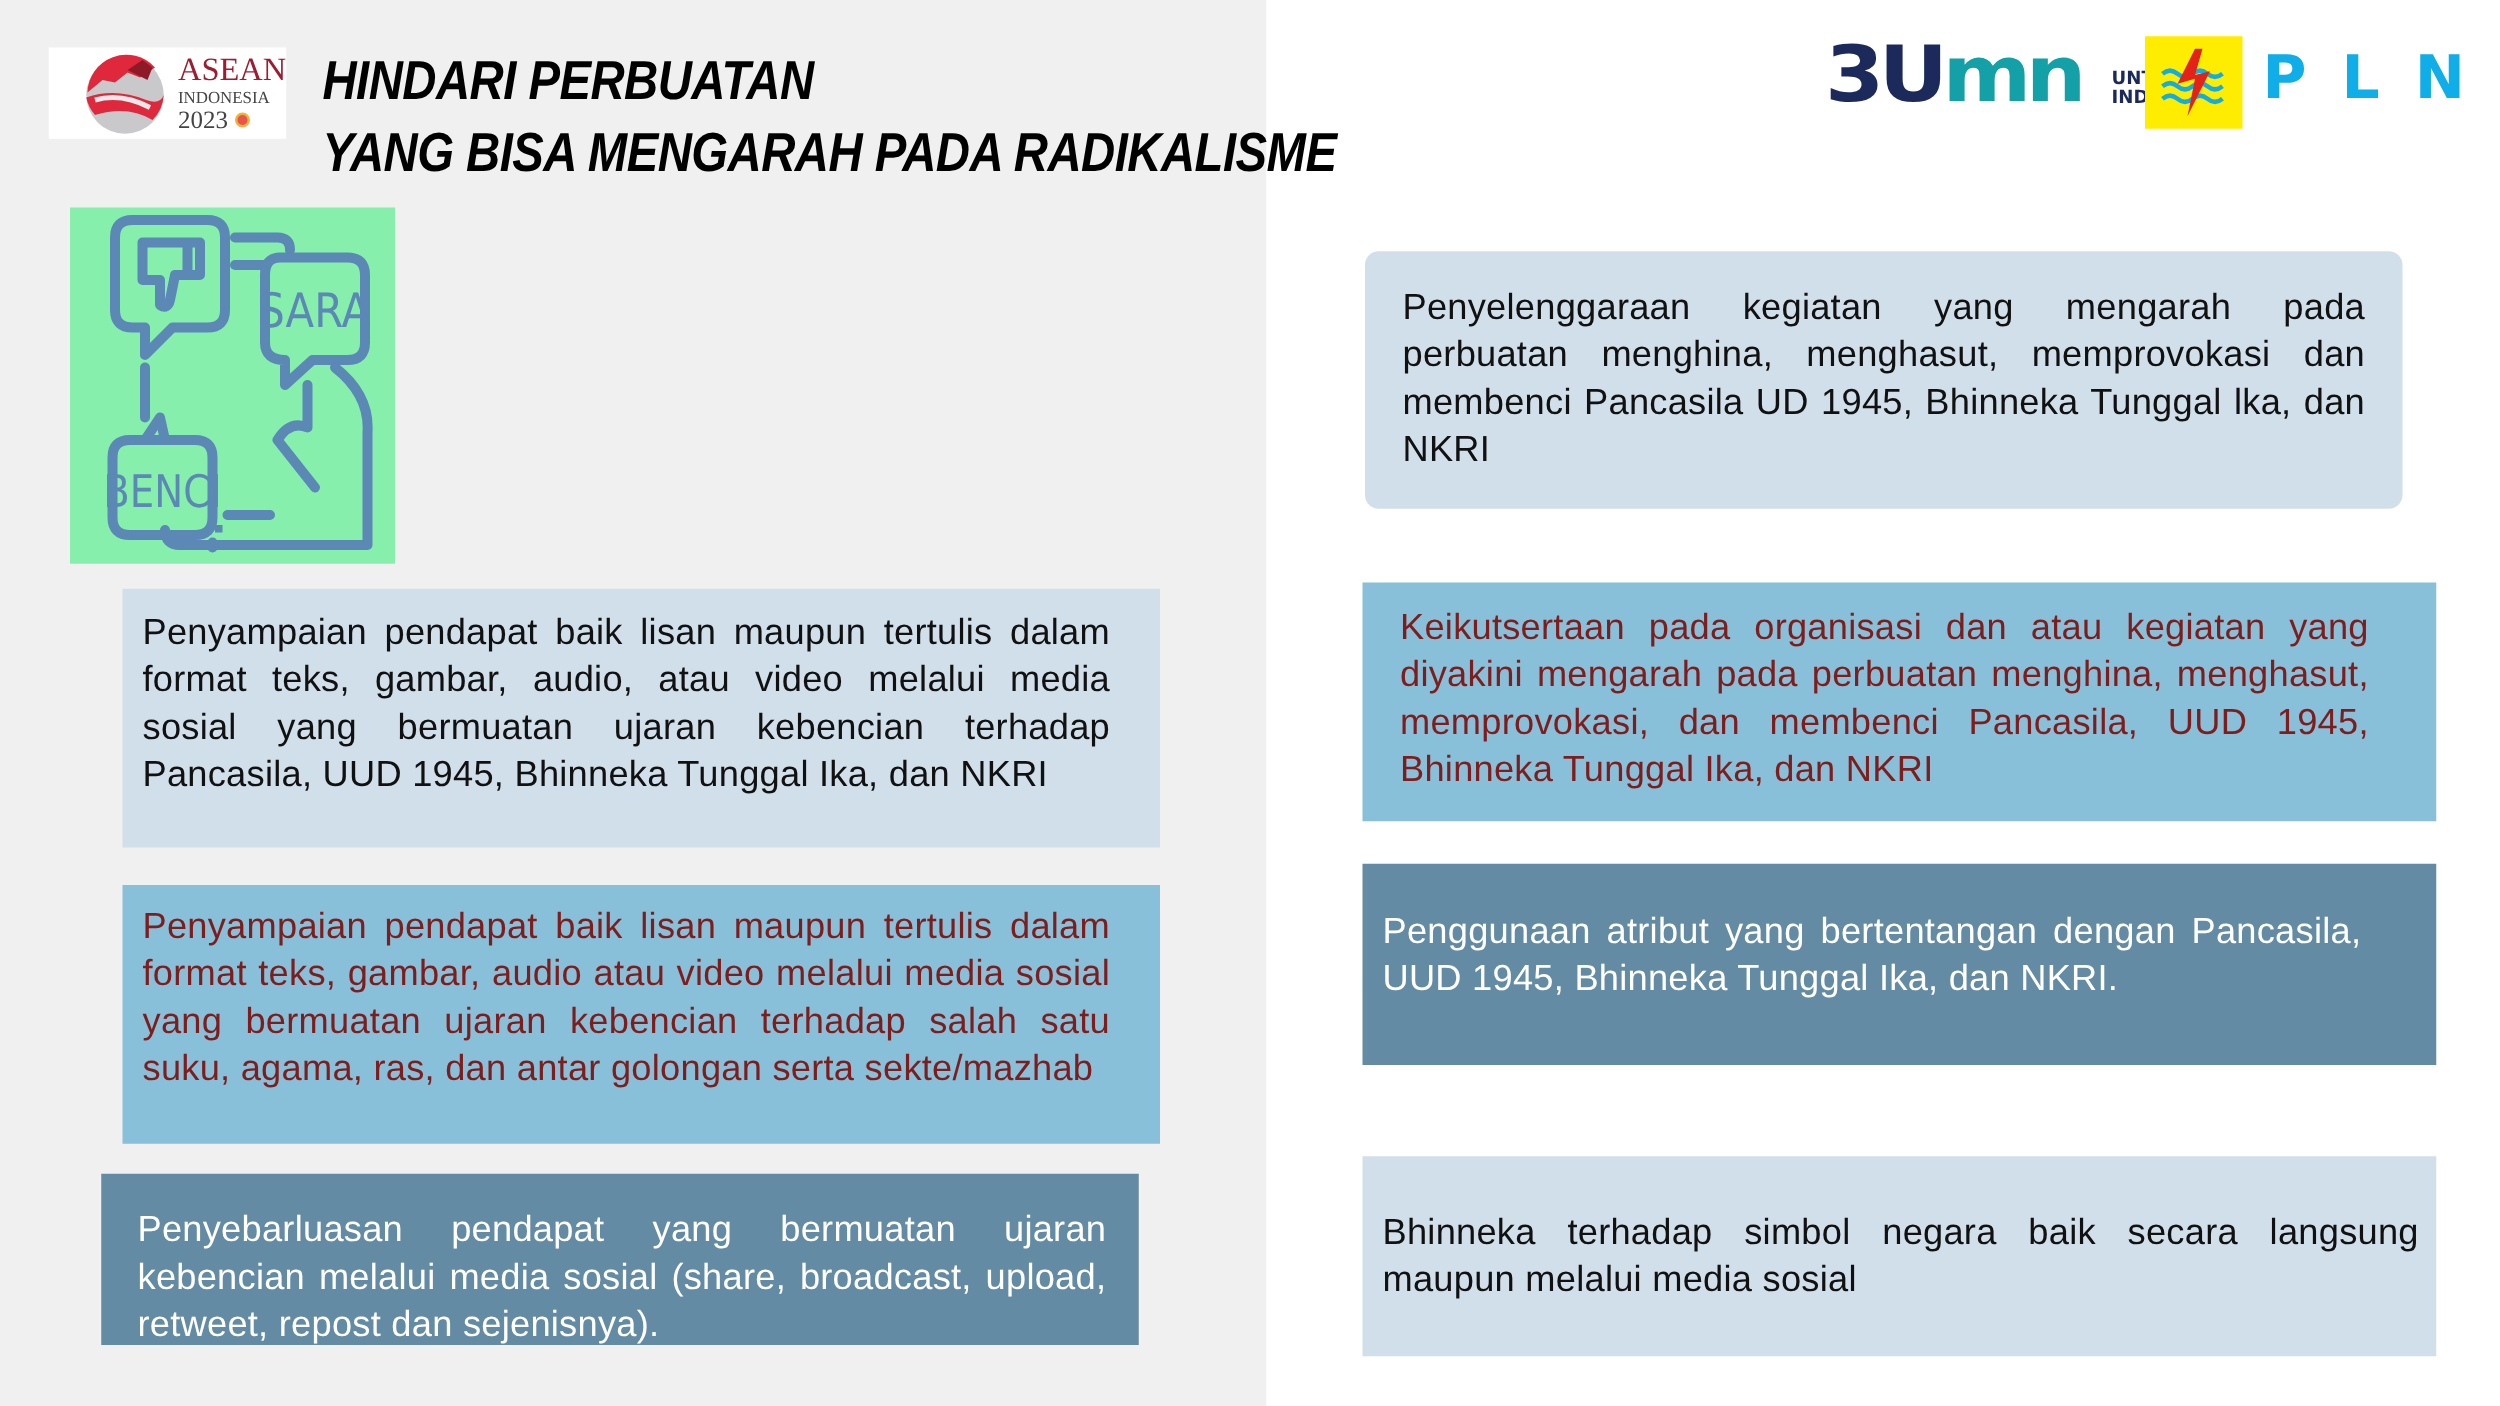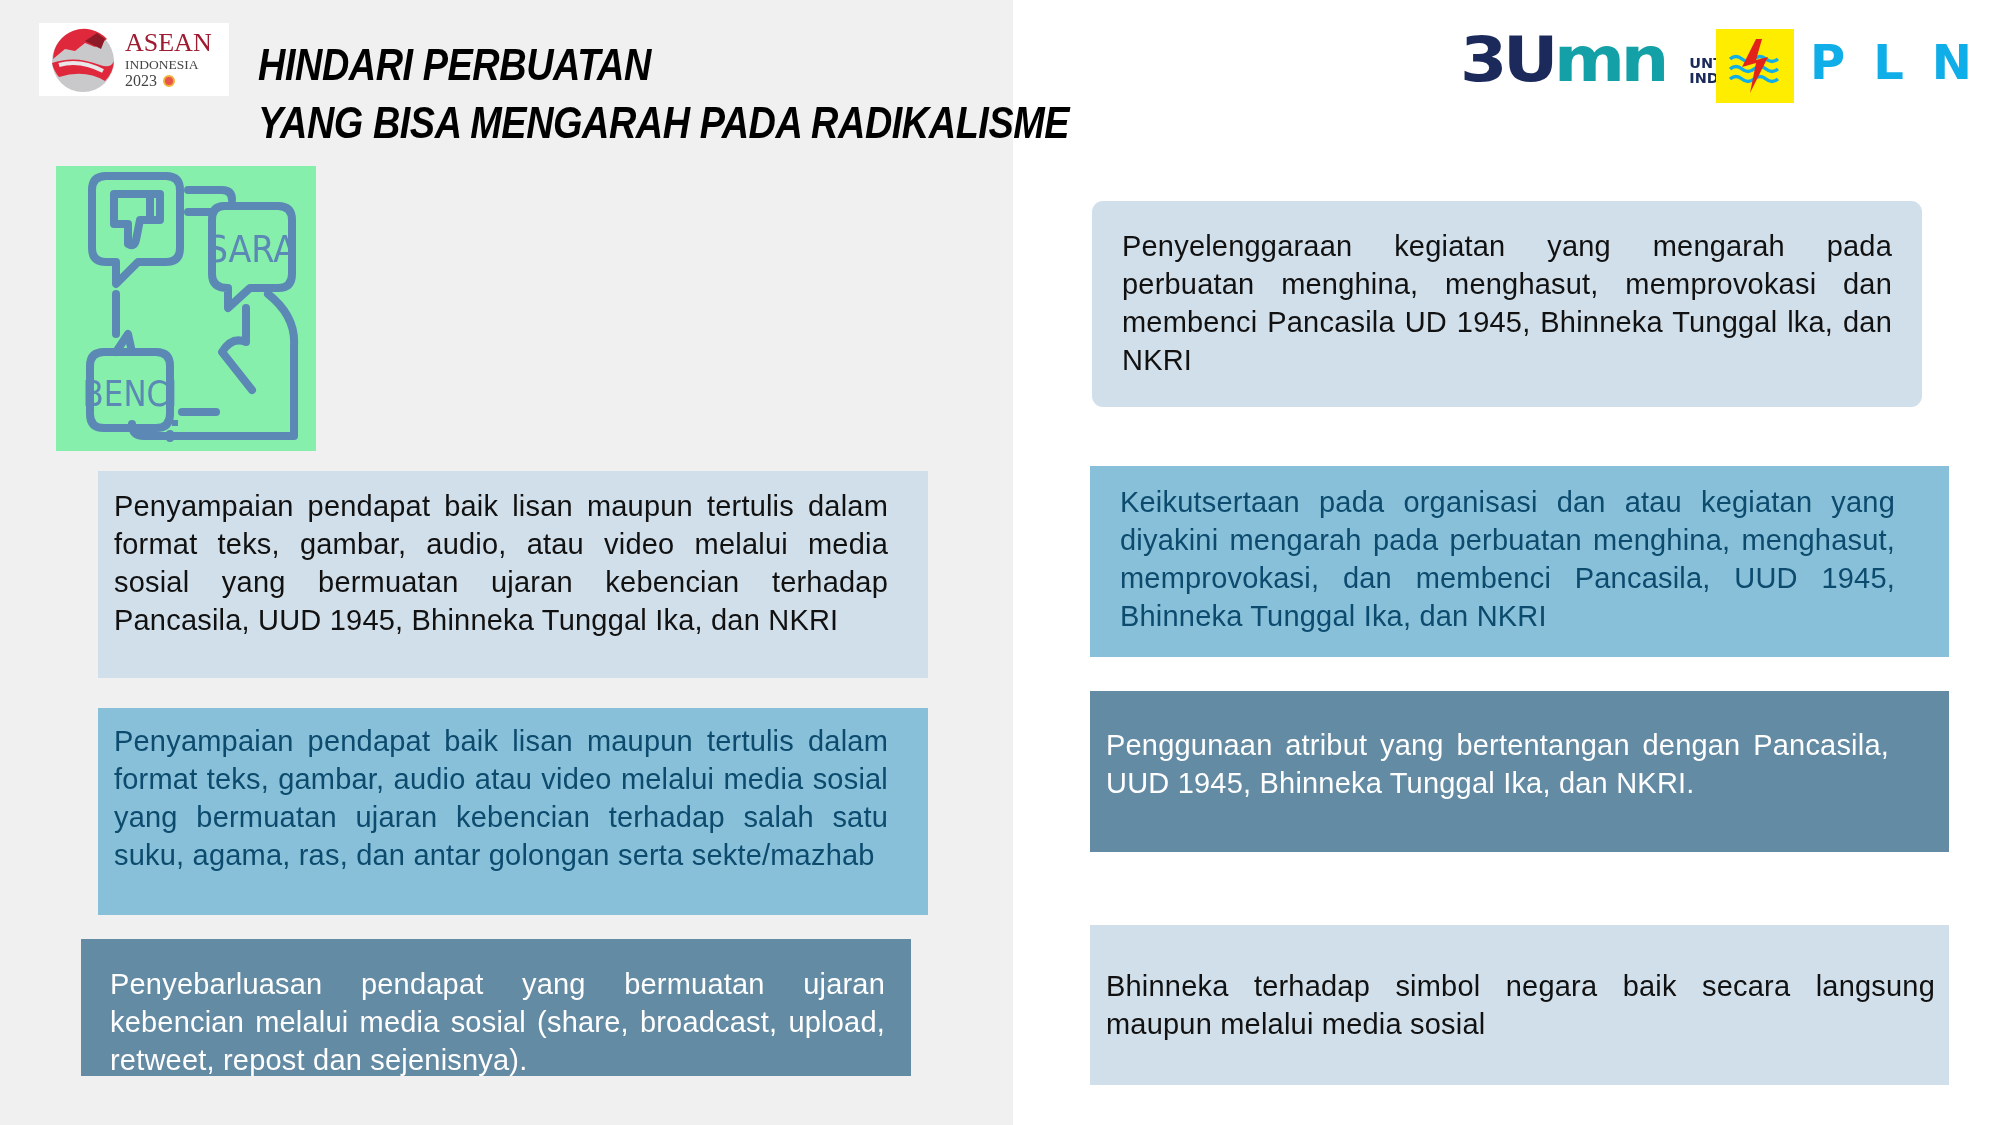--- a/index.html
+++ b/index.html
@@ -2,26 +2,26 @@
 <html><head>
 <meta charset="utf-8">
 <style>
   * { box-sizing: border-box; margin: 0; padding: 0; }
   html, body { width: 2000px; height: 1125px; overflow: hidden; background: #ffffff; }
   body { position: relative; font-family: "Liberation Sans", "DejaVu Sans", sans-serif; }
 
   .left-panel { position: absolute; left: 0; top: 0; width: 1013px; height: 1125px; background: #f0f0f0; }
 
   
-  .asean-logo { position: absolute; left: 39px; top: 23px; width: 190px; height: 73px; background: #ffffff; display: flex; align-items: center; }
+  .asean-logo { position: absolute; left: 39px; top: 38px; width: 190px; height: 73px; background: #ffffff; display: flex; align-items: center; justify-content: flex-end; }
   .asean-emblem { width: 76px; height: 70px; margin-left: 6px; flex: none; }
   .asean-text { margin-left: 4px; font-family: "Liberation Serif", "DejaVu Serif", serif; line-height: 1; }
   .asean-text .a1 { color: #9e1b32; font-size: 26px; display: block; letter-spacing: 0px; }
   .asean-text .a2 { color: #444; font-size: 13.5px; display: block; margin-top: 2px; }
-  .asean-text .a3 { color: #444; font-size: 16px; display: flex; align-items: center; margin-top: 2px; }
+  .asean-text .a3 { color: #444; font-size: 20px; display: flex; align-items: center; margin-top: 2px; }
   .asean-text .a3 .dot { display: inline-block; width: 12px; height: 12px; border-radius: 50%; background: #e8534a; border: 2px solid #f0b23a; margin-left: 6px; }
 
   
   .title { position: absolute; left: 258px; top: 36px; color: #000; font-weight: bold; font-style: italic; font-size: 44px; line-height: 58px; letter-spacing: -0.5px; transform: scaleX(0.86); transform-origin: left top; white-space: nowrap; font-family: "Liberation Sans", "DejaVu Sans", sans-serif; }
 
   
   .bumn { position: absolute; left: 1460px; top: 34px; height: 52px; display: flex; align-items: flex-end; gap: 21px; }
   .bumn-mark { font-family: "DejaVu Sans", sans-serif; font-weight: bold; font-size: 62px; line-height: 52px; letter-spacing: -4px; transform: scaleX(1.1); transform-origin: left center; }
   .bumn-mark .b { color: #1b2a5b; }
   .bumn-mark .m { color: #13a0a6; }
@@ -29,21 +29,21 @@
   .pln-mark { position: absolute; left: 1716px; top: 29px; width: 78px; height: 74px; background: #ffed00; }
   .pln-text { position: absolute; left: 1810px; top: 40px; color: #10aee9; font-weight: bold; font-size: 48px; letter-spacing: 28px; font-family: "DejaVu Sans", sans-serif; line-height: 44px; }
 
   
   .icon-box { position: absolute; left: 56px; top: 166px; width: 260px; height: 285px; background: #86efac; }
 
   
   .info { position: absolute; font-size: 29px; line-height: 38px; text-align: justify; font-family: "Liberation Sans", "DejaVu Sans", sans-serif; letter-spacing: 0.2px; }
   .info p { transform-origin: left top; }
   .light { background: #d1dfea; color: #111; }
-  .mid { background: #87c0d8; color: #0c4a6e; }
+  .mid { background: #87c0d8; color: #7f1d1d; }
   .dark { background: #648ba4; color: #ffffff; }
 
   .box-a { left: 98px; top: 471px; width: 830px; height: 207px; padding: 16px 40px 0 16px; }
   .box-b { left: 98px; top: 708px; width: 830px; height: 207px; padding: 14px 40px 0 16px; }
   .box-c { left: 81px; top: 939px; width: 830px; height: 137px; padding: 26px 26px 0 29px; }
 
   .box-r1 { left: 1092px; top: 201px; width: 830px; height: 206px; padding: 26px 30px 0 30px; border-radius: 11px; }
   .box-r2 { left: 1090px; top: 466px; width: 859px; height: 191px; padding: 17px 54px 0 30px; }
   .box-r3 { left: 1090px; top: 691px; width: 859px; height: 161px; padding: 35px 60px 0 16px; }
   .box-r4 { left: 1090px; top: 925px; width: 859px; height: 160px; padding: 42px 14px 0 16px; }

